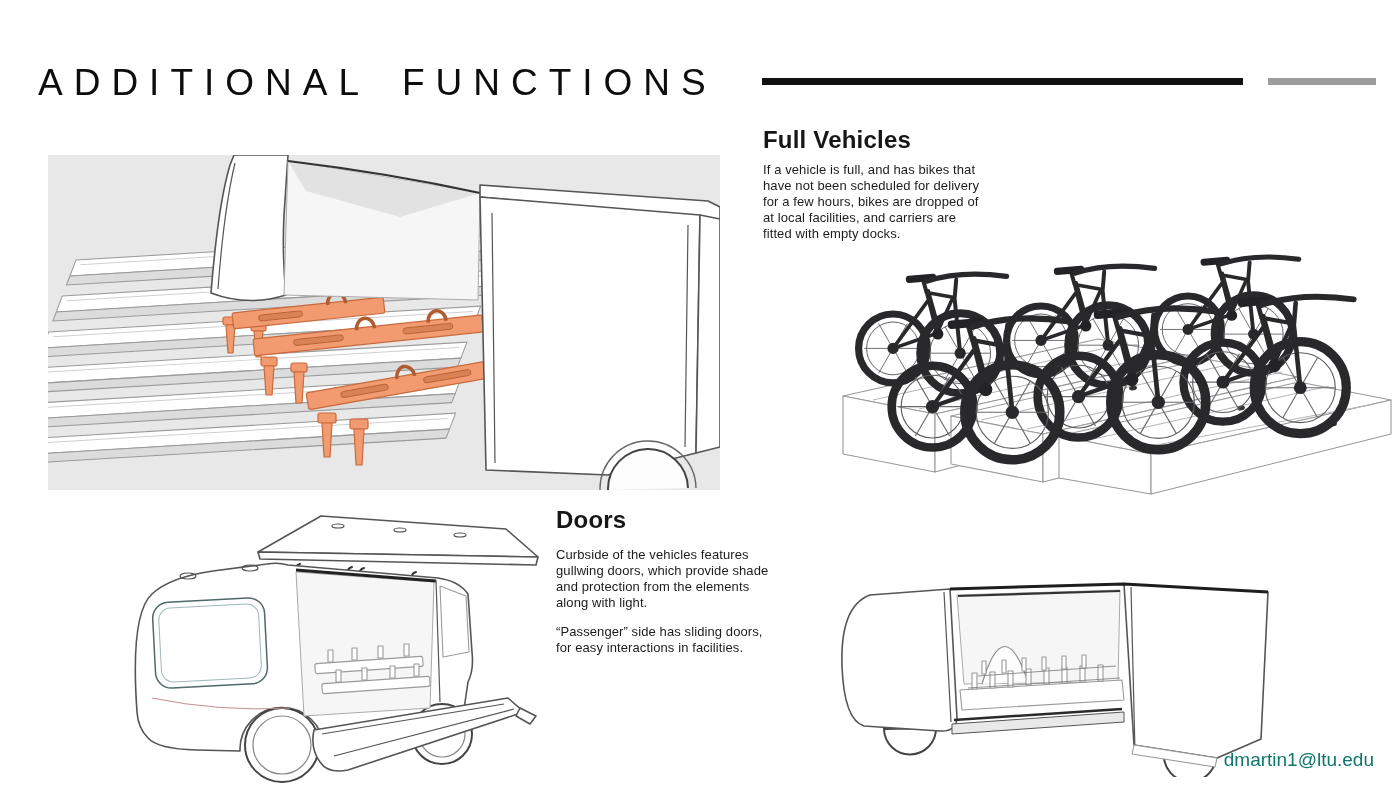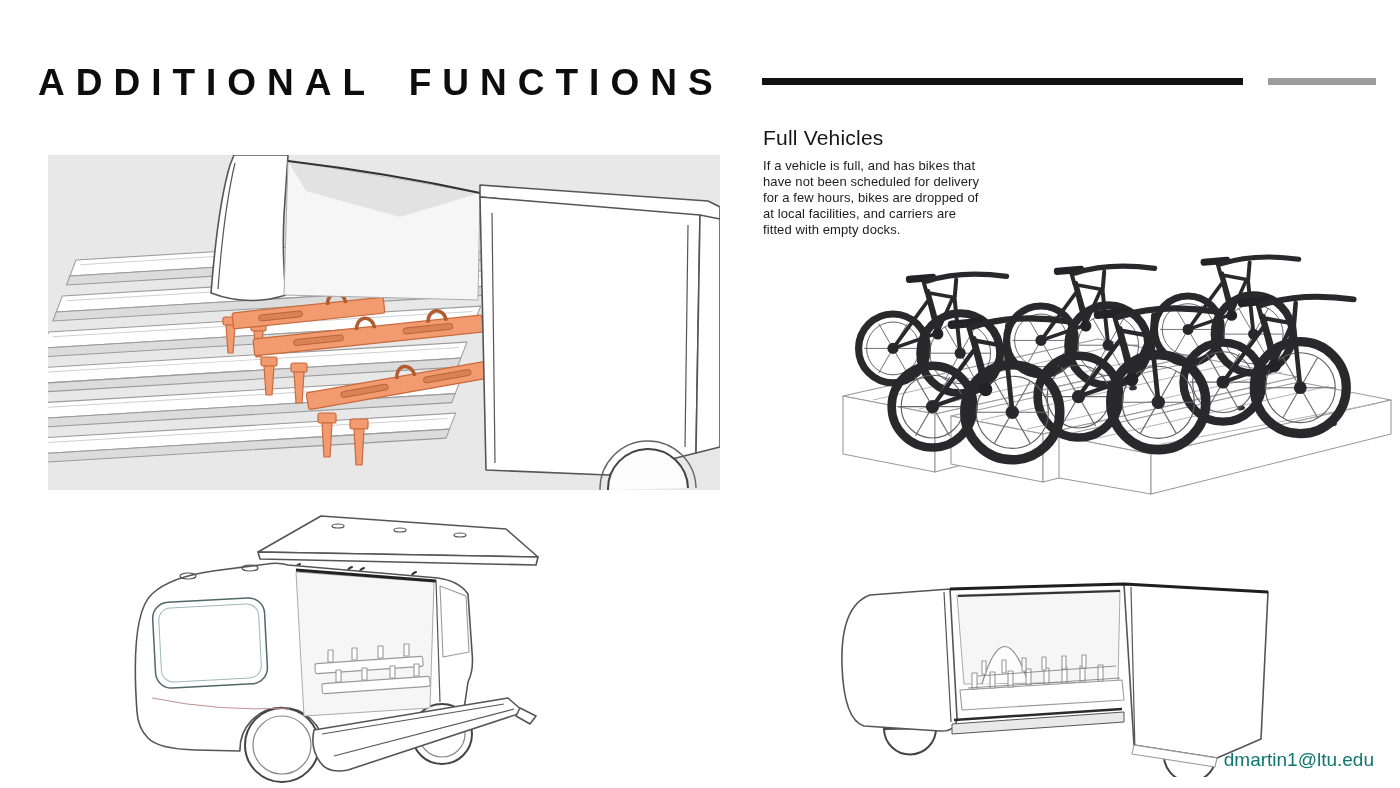--- a/index.html
+++ b/index.html
@@ -11,32 +11,32 @@
     --bar-gray:#9C9C9C;
     --text-dark:#1A1A1A;
     --line:#555555;
     --line-light:#9A9A9A;
   }
   *{box-sizing:border-box;margin:0;padding:0}
   html,body{width:1400px;height:788px;background:#ffffff;
     font-family:"Liberation Sans","DejaVu Sans",sans-serif;color:var(--text-dark)}
   .page{position:relative;width:1400px;height:788px;overflow:hidden;background:#fff}
 
-  .title{position:absolute;left:38px;top:62px;font-size:37px;font-weight:bold;
+  .title{position:absolute;left:38px;top:62px;font-size:37px;font-weight:normal;
     letter-spacing:11px;word-spacing:12px;white-space:nowrap;color:#0d0d0d}
 
   .rule{position:absolute;top:78px;height:7px}
   .rule-black{left:762px;width:481px;background:var(--bar-black)}
   .rule-gray{left:1268px;width:108px;background:var(--bar-gray)}
 
   .panel{position:absolute;left:48px;top:155px;width:672px;height:335px;
     background:var(--panel-gray);overflow:hidden}
   .panel svg{display:block}
 
-  .sec-head{font-size:21px;font-weight:400;letter-spacing:.2px;color:#161616}
+  .sec-head{font-size:24px;font-weight:700;letter-spacing:.2px;color:#161616}
   .sec-body{font-size:13px;line-height:16px;letter-spacing:.1px;color:#1c1c1c;white-space:pre-line}
 
   .sec-full{position:absolute;left:763px;top:126px;width:262px}
   .sec-full .sec-body{margin-top:8px}
 
   .sec-doors{position:absolute;left:556px;top:506px;width:252px}
   .sec-doors .sec-body{margin-top:13px}
   .sec-doors .sec-body + .sec-body{margin-top:13px}
 
   .illus{position:absolute}
@@ -231,20 +231,29 @@
     <g>
       <use href="#bike" transform="translate(316,-14) scale(0.78)"></use>
       <use href="#bike" transform="translate(168,-6) scale(0.8)"></use>
       <use href="#bike" transform="translate(20,2) scale(0.8)"></use>
       <use href="#bike" transform="translate(344,18) scale(0.92)"></use>
       <use href="#bike" transform="translate(198,28) scale(0.95)"></use>
       <use href="#bike" transform="translate(52,38) scale(0.95)"></use>
     </g>
   </svg>
 
+  <section class="sec-doors">
+    <h2 class="sec-head">Doors</h2>
+    <p class="sec-body">Curbside of the vehicles features
+gullwing doors, which provide shade
+and protection from the elements
+along with light.</p>
+    <p class="sec-body">“Passenger” side has sliding doors,
+for easy interactions in facilities.</p>
+  </section>
 
   <svg class="illus illus-gullwing" viewBox="0 0 440 282">
 
     <g>
       <polygon class="ln" points="158,50 221,14 406,27 438,55"></polygon>
       <polygon class="ln" points="158,50 438,55 436,63 160,57"></polygon>
       <g class="lnt" stroke-width="1">
         <ellipse cx="238" cy="24" rx="6" ry="2"></ellipse>
           <ellipse cx="300" cy="28" rx="6" ry="2"></ellipse>
           <ellipse cx="360" cy="33" rx="6" ry="2"></ellipse>

